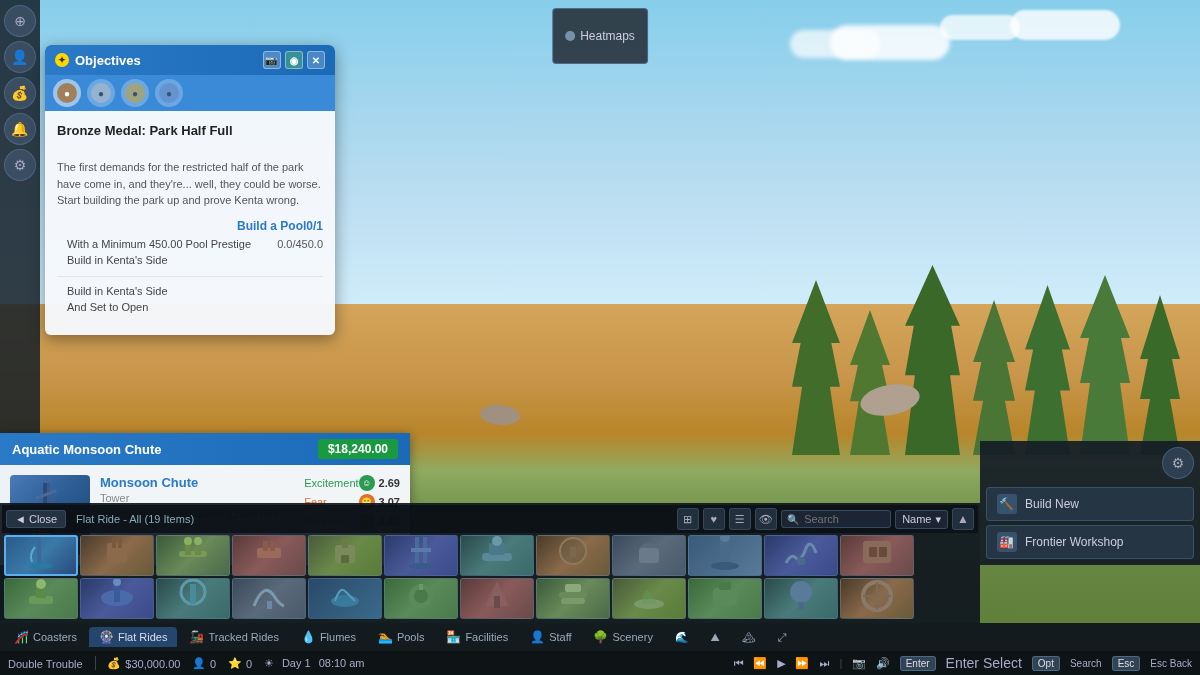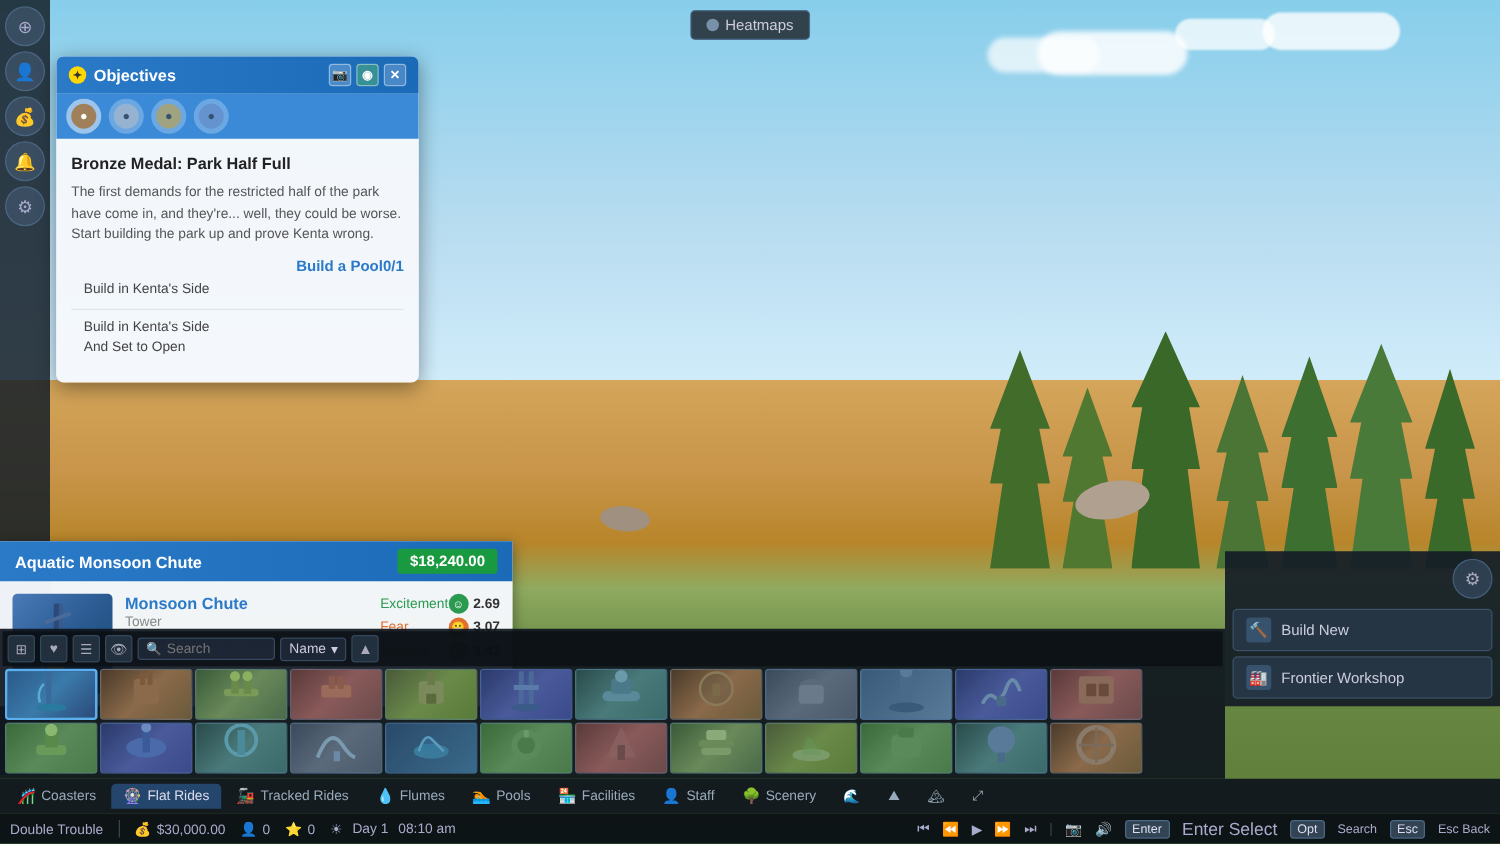--- a/index.html
+++ b/index.html
@@ -54,21 +54,21 @@
 
     
     #heatmaps-btn {
       position: absolute;
       top: 8px;
       left: 50%;
       transform: translateX(-50%);
       background: rgba(40,50,60,0.9);
       border: 1px solid rgba(100,150,200,0.5);
       border-radius: 4px;
-      padding: 4px 12px;
+      padding: 20px 12px;
       color: #ccd;
       font-size: 12px;
       cursor: pointer;
       display: flex;
       align-items: center;
       gap: 5px;
       z-index: 200;
     }
 
     
@@ -158,21 +158,21 @@
     .obj-content {
       padding: 12px;
       max-height: 320px;
       overflow-y: auto;
     }
 
     .obj-title {
       font-size: 13px;
       font-weight: bold;
       color: #222;
-      margin-bottom: 8px;
+      margin-bottom: 21px;
     }
 
     .obj-desc {
       font-size: 11px;
       color: #555;
       line-height: 1.5;
       margin-bottom: 10px;
     }
 
     .obj-task {
@@ -705,20 +705,24 @@
   <div class="obj-content">
     <div class="obj-title">Bronze Medal: Park Half Full</div>
     <div class="obj-desc">The first demands for the restricted half of the park have come in, and they're... well, they could be worse. Start building the park up and prove Kenta wrong.</div>
 
     <div class="obj-task">
       <div class="obj-task-header">
         <span class="obj-task-name">Build a Pool</span>
         <span class="obj-task-count">0/1</span>
       </div>
       <div class="obj-subtask">
+        <span>With a Minimum 450.00 Pool Prestige</span>
+        <span class="obj-subtask-val">0.0/450.0</span>
+      </div>
+      <div class="obj-subtask">
         <span>Build in Kenta's Side</span>
       </div>
     </div>
 
     <hr class="obj-divider">
 
     <div class="obj-task">
       <div class="obj-subtask">
         <span>Build in Kenta's Side</span>
       </div>
@@ -793,20 +797,27 @@
     <span>Build New</span>
   </div>
   <div class="build-btn">
     <div class="build-btn-icon">🏭</div>
     <span>Frontier Workshop</span>
   </div>
 </div>
 
 <div id="thumbnail-grid">
   <div class="grid-toolbar">
+    <div class="grid-toolbar-left">
+      <div class="close-btn">
+        <span>◄</span>
+        <span>Close</span>
+      </div>
+      <span class="grid-label">Flat Ride - All (19 Items)</span>
+    </div>
     <div class="grid-toolbar-right">
       <div class="grid-toolbar-btn">⊞</div>
       <div class="grid-toolbar-btn">♥</div>
       <div class="grid-toolbar-btn">☰</div>
       <div class="grid-toolbar-btn">👁</div>
       <div class="search-container">
         <span style="color:#aab;font-size:10px;">🔍</span>
         <input class="search-input" type="text" placeholder="Search" style="">
       </div>
       <div class="sort-dropdown">

